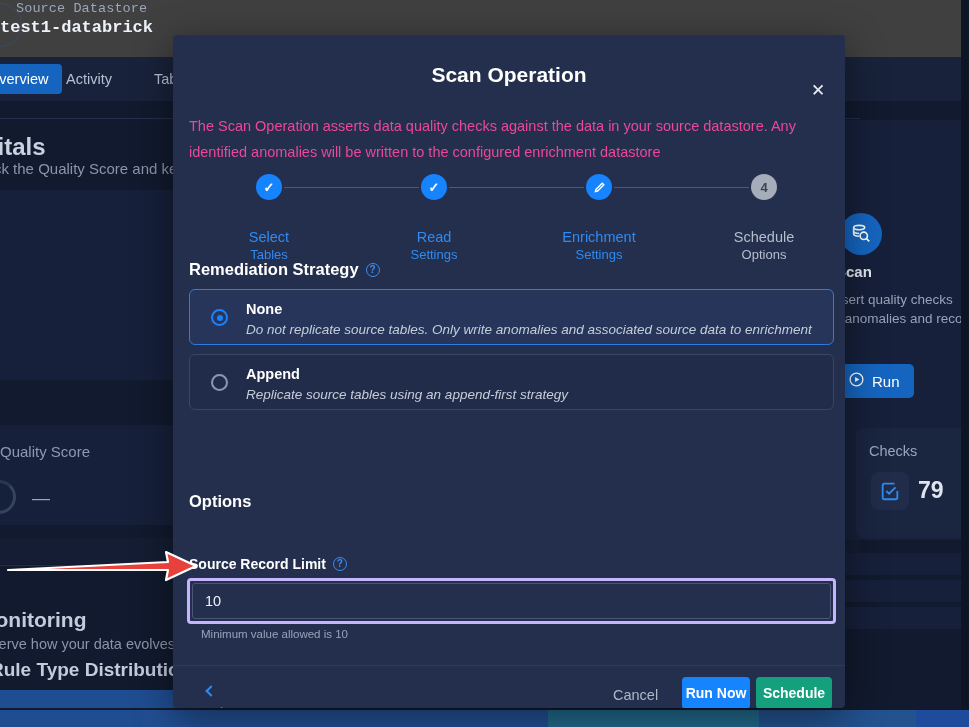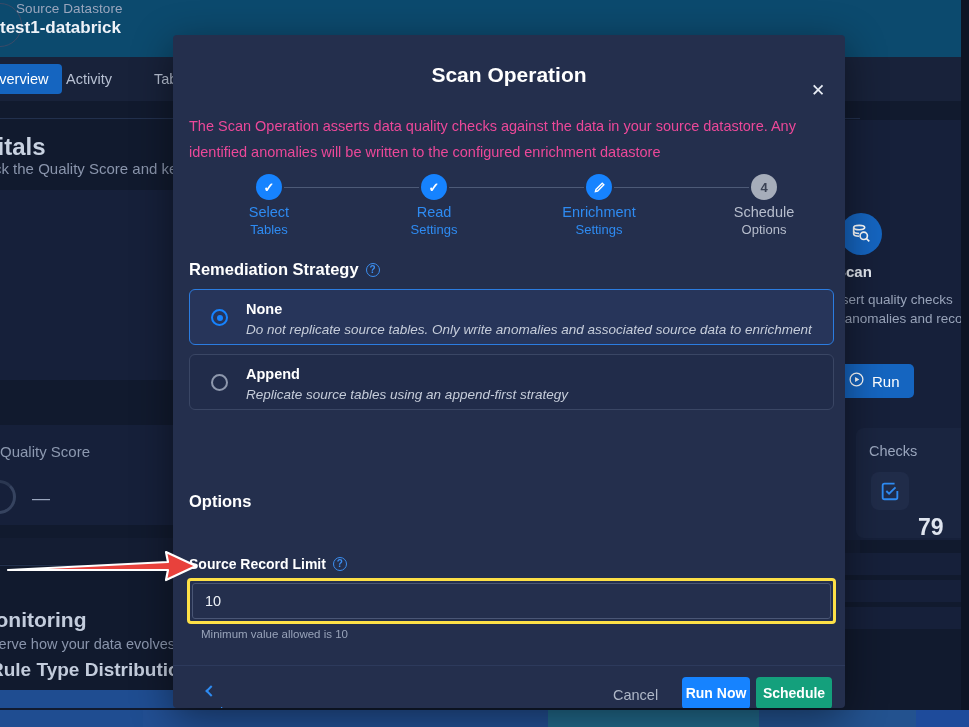--- a/index.html
+++ b/index.html
@@ -9,21 +9,22 @@
     background: #0f1627;
     font-family: "Liberation Sans", sans-serif;
   }
   #root { position: relative; width: 969px; height: 727px; overflow: hidden; }
 
   
   .bg-layer { position: absolute; inset: 0; background: #111a2e; }
 
   .bg-header {
     position: absolute; left: 0; top: 0; width: 969px; height: 57px;
-    background: #0c4a6e;
+    background: #404040;
+    font-family: Liberation Mono, monospace;
   }
   .bg-avatar {
     position: absolute; left: -22px; top: 3px; width: 44px; height: 44px;
     border-radius: 50%; border: 1px solid #3b4a68;
   }
   .bg-ds-label {
     position: absolute; left: 16px; top: 1px;
     font-size: 13.5px; color: #9aa6bd; letter-spacing: .1px;
   }
   .bg-ds-name {
@@ -101,21 +102,21 @@
   .bg-checks-card {
     position: absolute; left: 856px; top: 428px; width: 120px; height: 110px;
     background: #1a2540; border-radius: 8px;
   }
   .bg-checks-title { position: absolute; left: 869px; top: 443px; font-size: 14.5px; color: #9aa6bd; }
   .bg-checks-icon {
     position: absolute; left: 871px; top: 472px; width: 38px; height: 38px;
     border-radius: 8px; background: #202c49;
     display: flex; align-items: center; justify-content: center;
   }
-  .bg-checks-val { position: absolute; left: 918px; top: 477px; font-size: 23px; font-weight: bold; color: #dfe5ef; margin-top: 37px; }
+  .bg-checks-val { position: absolute; left: 918px; top: 477px; font-size: 23px; font-weight: bold; color: #dfe5ef; }
 
   .bg-rows-1 { position: absolute; left: 838px; top: 553px; width: 131px; height: 22px; background: #16203a; }
   .bg-rows-2 { position: absolute; left: 838px; top: 580px; width: 131px; height: 22px; background: #16203a; }
   .bg-rows-3 { position: absolute; left: 838px; top: 607px; width: 131px; height: 22px; background: #16203a; }
 
   .bg-bottom-card {
     position: absolute; left: -10px; top: 690px; width: 520px; height: 18px;
     background: #1f4d91; border-radius: 4px 4px 0 0;
   }
   .bg-scroll-edge {
@@ -152,21 +153,21 @@
   .stepper { position: absolute; left: 16px; top: 139px; width: 645px; height: 105px; }
   .step { position: absolute; top: 0; width: 130px; text-align: center; }
   .step-circle {
     width: 26px; height: 26px; border-radius: 50%; margin: 0 auto;
     display: flex; align-items: center; justify-content: center;
     font-size: 13px; font-weight: bold; position: relative; z-index: 2;
   }
   .step-circle.done { background: #1683ff; color: #fff; }
   .step-circle.current { background: #1683ff; color: #fff; }
   .step-circle.todo { background: #a6adba; color: #3a4254; }
-  .step-t1 { margin-top: 4px; font-size: 14.5px; }
+  .step-t1 { margin-top: 29px; font-size: 14.5px; }
   .step-t2 { margin-top: 2px; font-size: 13px; }
   .step.active-txt .step-t1, .step.active-txt .step-t2 { color: #2e8bf2; }
   .step.idle-txt .step-t1, .step.idle-txt .step-t2 { color: #b6bdcc; }
   .step-line { position: absolute; top: 13px; height: 1px; background: #4d5a77; z-index: 1; }
 
   
   .sec-head {
     position: absolute; left: 16px; font-size: 16.5px; font-weight: bold; color: #ffffff;
     display: flex; align-items: center; gap: 7px;
   }
@@ -195,21 +196,21 @@
   .radio-title { position: absolute; left: 56px; top: 11px; font-size: 14.5px; font-weight: bold; color: #ffffff; }
   .radio-desc { position: absolute; left: 56px; top: 32px; font-size: 13.5px; color: #c6cdda; font-style: italic; }
 
   
   .field-label {
     position: absolute; left: 16px; top: 521px; font-size: 14px; font-weight: bold; color: #ffffff;
     display: flex; align-items: center; gap: 7px;
   }
   .input-wrap {
     position: absolute; left: 14px; top: 543px; width: 649px; height: 46px;
-    border: 3px solid #fde047; border-radius: 4px;
+    border: 3px solid #c4b5fd; border-radius: 4px;
   }
   .text-input {
     position: absolute; left: 2px; top: 2px; width: 639px; height: 36px;
     background: #242f4d; border: 1px solid #4a5675; border-radius: 3px;
     color: #eef2f8; font-size: 14.5px; font-family: "Liberation Sans", sans-serif;
     padding: 0 12px; outline: none;
   }
   .field-hint { position: absolute; left: 28px; top: 593px; font-size: 11.5px; color: #98a3b9; }
 
   

